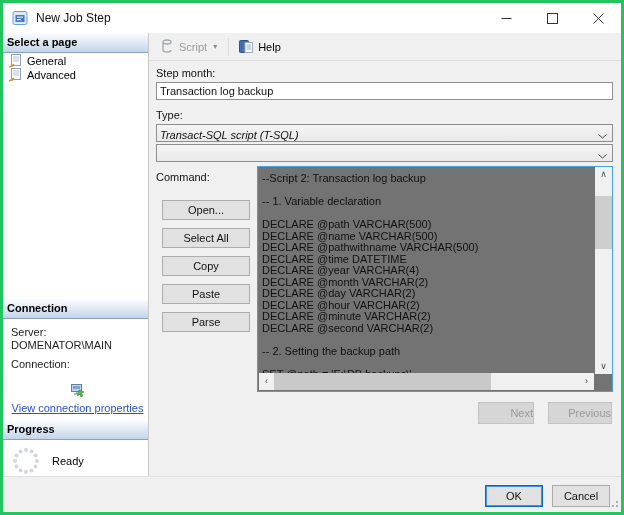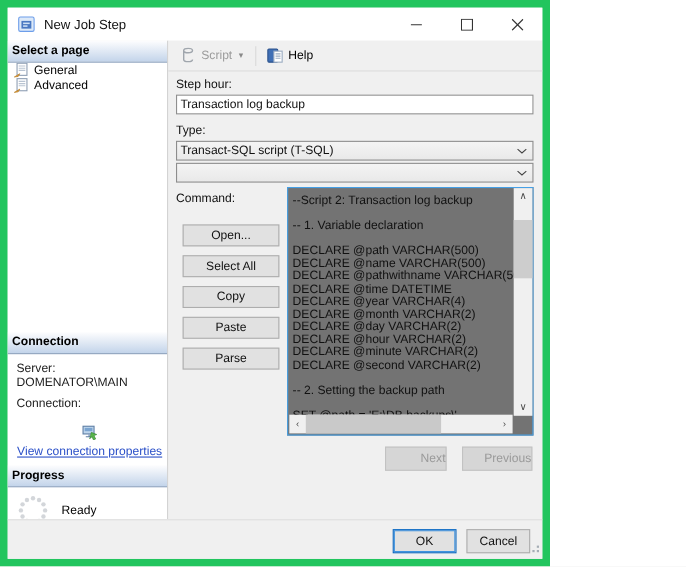--- a/index.html
+++ b/index.html
@@ -1,19 +1,19 @@
 <!DOCTYPE html>
 <html><head>
 <meta charset="utf-8">
 <style>
   * { margin:0; padding:0; box-sizing:border-box; }
   html,body { width:624px; height:515px; }
   body { font-family:"Liberation Sans","DejaVu Sans",sans-serif; font-size:11px; color:#000; background:#fff; }
 
-  .window { width:500px; height:515px; border:7px solid #22c55e; background:#f0f0f0; display:flex; flex-direction:column; position:relative; }
+  .window { width:624px; height:515px; border:3px solid #22c55e; background:#f0f0f0; display:flex; flex-direction:column; position:relative; }
 
   
   .titlebar { height:30px; background:#fff; display:flex; align-items:center; flex:0 0 auto; }
   .title-icon { width:16px; height:16px; margin:0 8px 0 9px; flex:0 0 auto; }
   .title-text { font-size:12px; color:#111; }
   .title-spacer { flex:1; }
   .win-btn { width:46px; height:30px; display:flex; align-items:center; justify-content:center; }
   .win-btn svg { display:block; }
 
   
@@ -39,21 +39,21 @@
   .toolbar { height:28px; flex:0 0 auto; display:flex; align-items:center; padding-left:7px; border-bottom:1px solid #dcdcdc; }
   .tb-script { display:flex; align-items:center; gap:4px; padding:2px 3px; }
   .tb-script-label { color:#9b9b9b; }
   .tb-caret { color:#8a8a8a; font-size:8px; padding:0 2px; }
   .tb-sep { width:1px; height:18px; background:#dadada; margin:0 6px; }
   .tb-help { display:flex; align-items:center; gap:4px; padding:2px 3px; }
 
   .content { flex:1 1 auto; padding:6px 8px 0 7px; display:flex; flex-direction:column; min-height:0; }
   .flabel { height:13px; line-height:13px; color:#111; }
   .textbox { margin-top:2px; height:18px; width:100%; border:1px solid #8f8f8f; background:#fff; font-family:"Liberation Sans","DejaVu Sans",sans-serif; font-size:11px; padding:0 3px; color:#111; }
-  .selectbox { margin-top:2px; height:18px; width:100%; border:1px solid #8d8d8d; background:linear-gradient(#f4f4f4,#e9e9e9); display:flex; align-items:center; padding:0 3px; color:#111; position:relative; }
+  .selectbox { margin-top:2px; height:18px; width:100%; border:1px solid #8d8d8d; background:linear-gradient(#f4f4f4,#e9e9e9); display:flex; align-items:flex-end; padding:0 3px; color:#111; position:relative;font-style:italic; }
   .selectbox .sel-text { flex:1; white-space:nowrap; overflow:hidden; }
   .chev { flex:0 0 auto; margin-right:2px; }
   .mt9 { margin-top:9px; } .mt8 { margin-top:8px; } .mt4 { margin-top:4px; }
 
   .grid-row { display:flex; }
   .label-col { width:101px; flex:0 0 auto; }
   .field-col { flex:1 1 auto; min-width:0; }
   .db-label { line-height:18px; margin-top:2px; }
   .db-row .selectbox { margin-top:0; }
   .cmd-label { margin-top:5px; }
@@ -199,21 +199,21 @@
               <rect x="7" y="3.5" width="7.5" height="10" fill="#fff" stroke="#9aabc0"></rect>
               <line x1="8.5" y1="6" x2="13" y2="6" stroke="#9aabc0"></line>
               <line x1="8.5" y1="8" x2="13" y2="8" stroke="#9aabc0"></line>
               <line x1="8.5" y1="10" x2="13" y2="10" stroke="#9aabc0"></line>
             </svg>
           <span>Help</span>
         </span>
       </div>
 
       <div class="content">
-        <div class="flabel">Step hour:</div>
+        <div class="flabel">Step month:</div>
         <input class="textbox" type="text" value="Transaction log backup" style="">
 
         <div class="flabel mt9">Type:</div>
         <div class="selectbox">
           <span class="sel-text">Transact-SQL script (T-SQL)</span>
           <span class="chev"><svg width="9" height="5" viewBox="0 0 9 5">
                 <polyline points="0.5,0.5 4.5,4 8.5,0.5" fill="none" stroke="#444"></polyline>
               </svg></span>
         </div>
 

